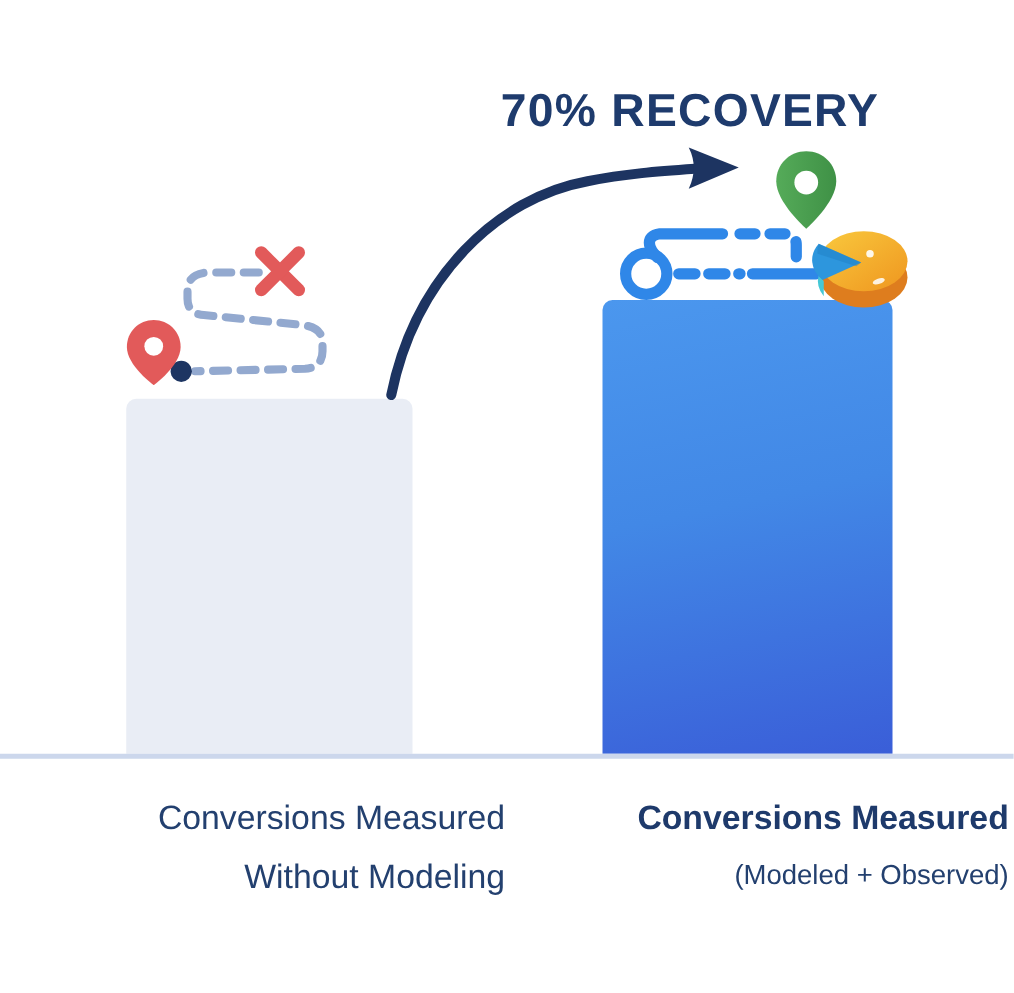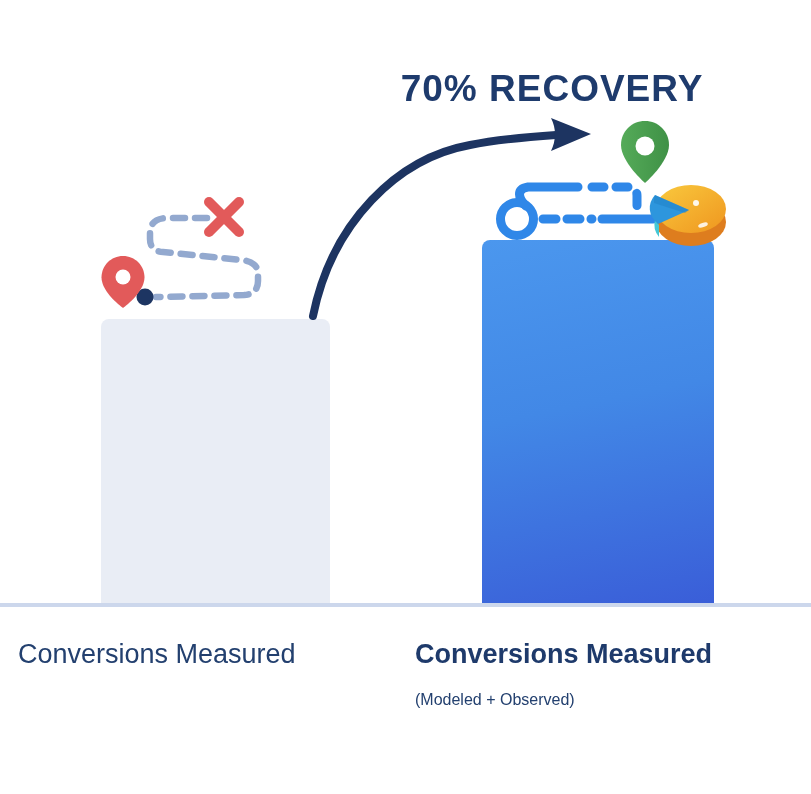--- a/index.html
+++ b/index.html
@@ -25,26 +25,26 @@
     left:482px;width:232px;height:363px;
     background:linear-gradient(168deg,#4b97ee 0%,#4288e6 45%,#3a5ed8 100%);
     border-radius:8px 8px 0 0;
   }
   .baseline{
     position:absolute;left:0;top:603px;width:811px;height:4px;
     background:#ccd7ec;
   }
   .decor{position:absolute;left:0;top:0;z-index:5;pointer-events:none;}
   .label{
-    position:absolute;top:631px;text-align:left;
+    position:absolute;top:631px;text-align:right;
     color:#23406f;font-size:27px;line-height:47px;
   }
   .label-left{left:18px;width:386px;font-weight:normal;}
   .label-right{left:415px;width:392px;font-weight:bold;color:#1e3a6b;}
-  .sublabel{font-weight:normal;font-size:16px;line-height:44px;color:#23406f;}
+  .sublabel{font-weight:normal;font-size:22px;line-height:44px;color:#23406f;}
 </style>
 </head>
 <body>
 
 <div class="stage">
 
   <div class="title">70% RECOVERY</div>
 
   <div class="bar bar-left"></div>
   <div class="bar bar-right"></div>
@@ -103,20 +103,21 @@
       <path d="M-36,-2 A36,25 0 0 0 -32,16 L-32,28 A36,25 0 0 1 -36,11 Z" fill="#45c8d6"></path>
       <path d="M-2,1 L-36,-14 A36,25 0 0 0 -33,15 Z" fill="#2d96dd"></path>
       <path d="M-2,1 L-36,-14 A36,25 0 0 0 -37,-6 L-6,4 Z" fill="#1f7fc4" opacity="0.45"></path>
       <circle cx="5" cy="-6" r="3" fill="#ffffff" opacity="0.9"></circle>
       <ellipse cx="12" cy="16" rx="5" ry="2.2" fill="#ffffff" opacity="0.85" transform="rotate(-18 12 16)"></ellipse>
     </g>
   </svg>
 
   <div class="label label-left">
     <div>Conversions Measured</div>
+    <div>Without Modeling</div>
   </div>
 
   <div class="label label-right">
     <div>Conversions Measured</div>
     <div class="sublabel">(Modeled + Observed)</div>
   </div>
 
 </div>
 
 </body></html>

